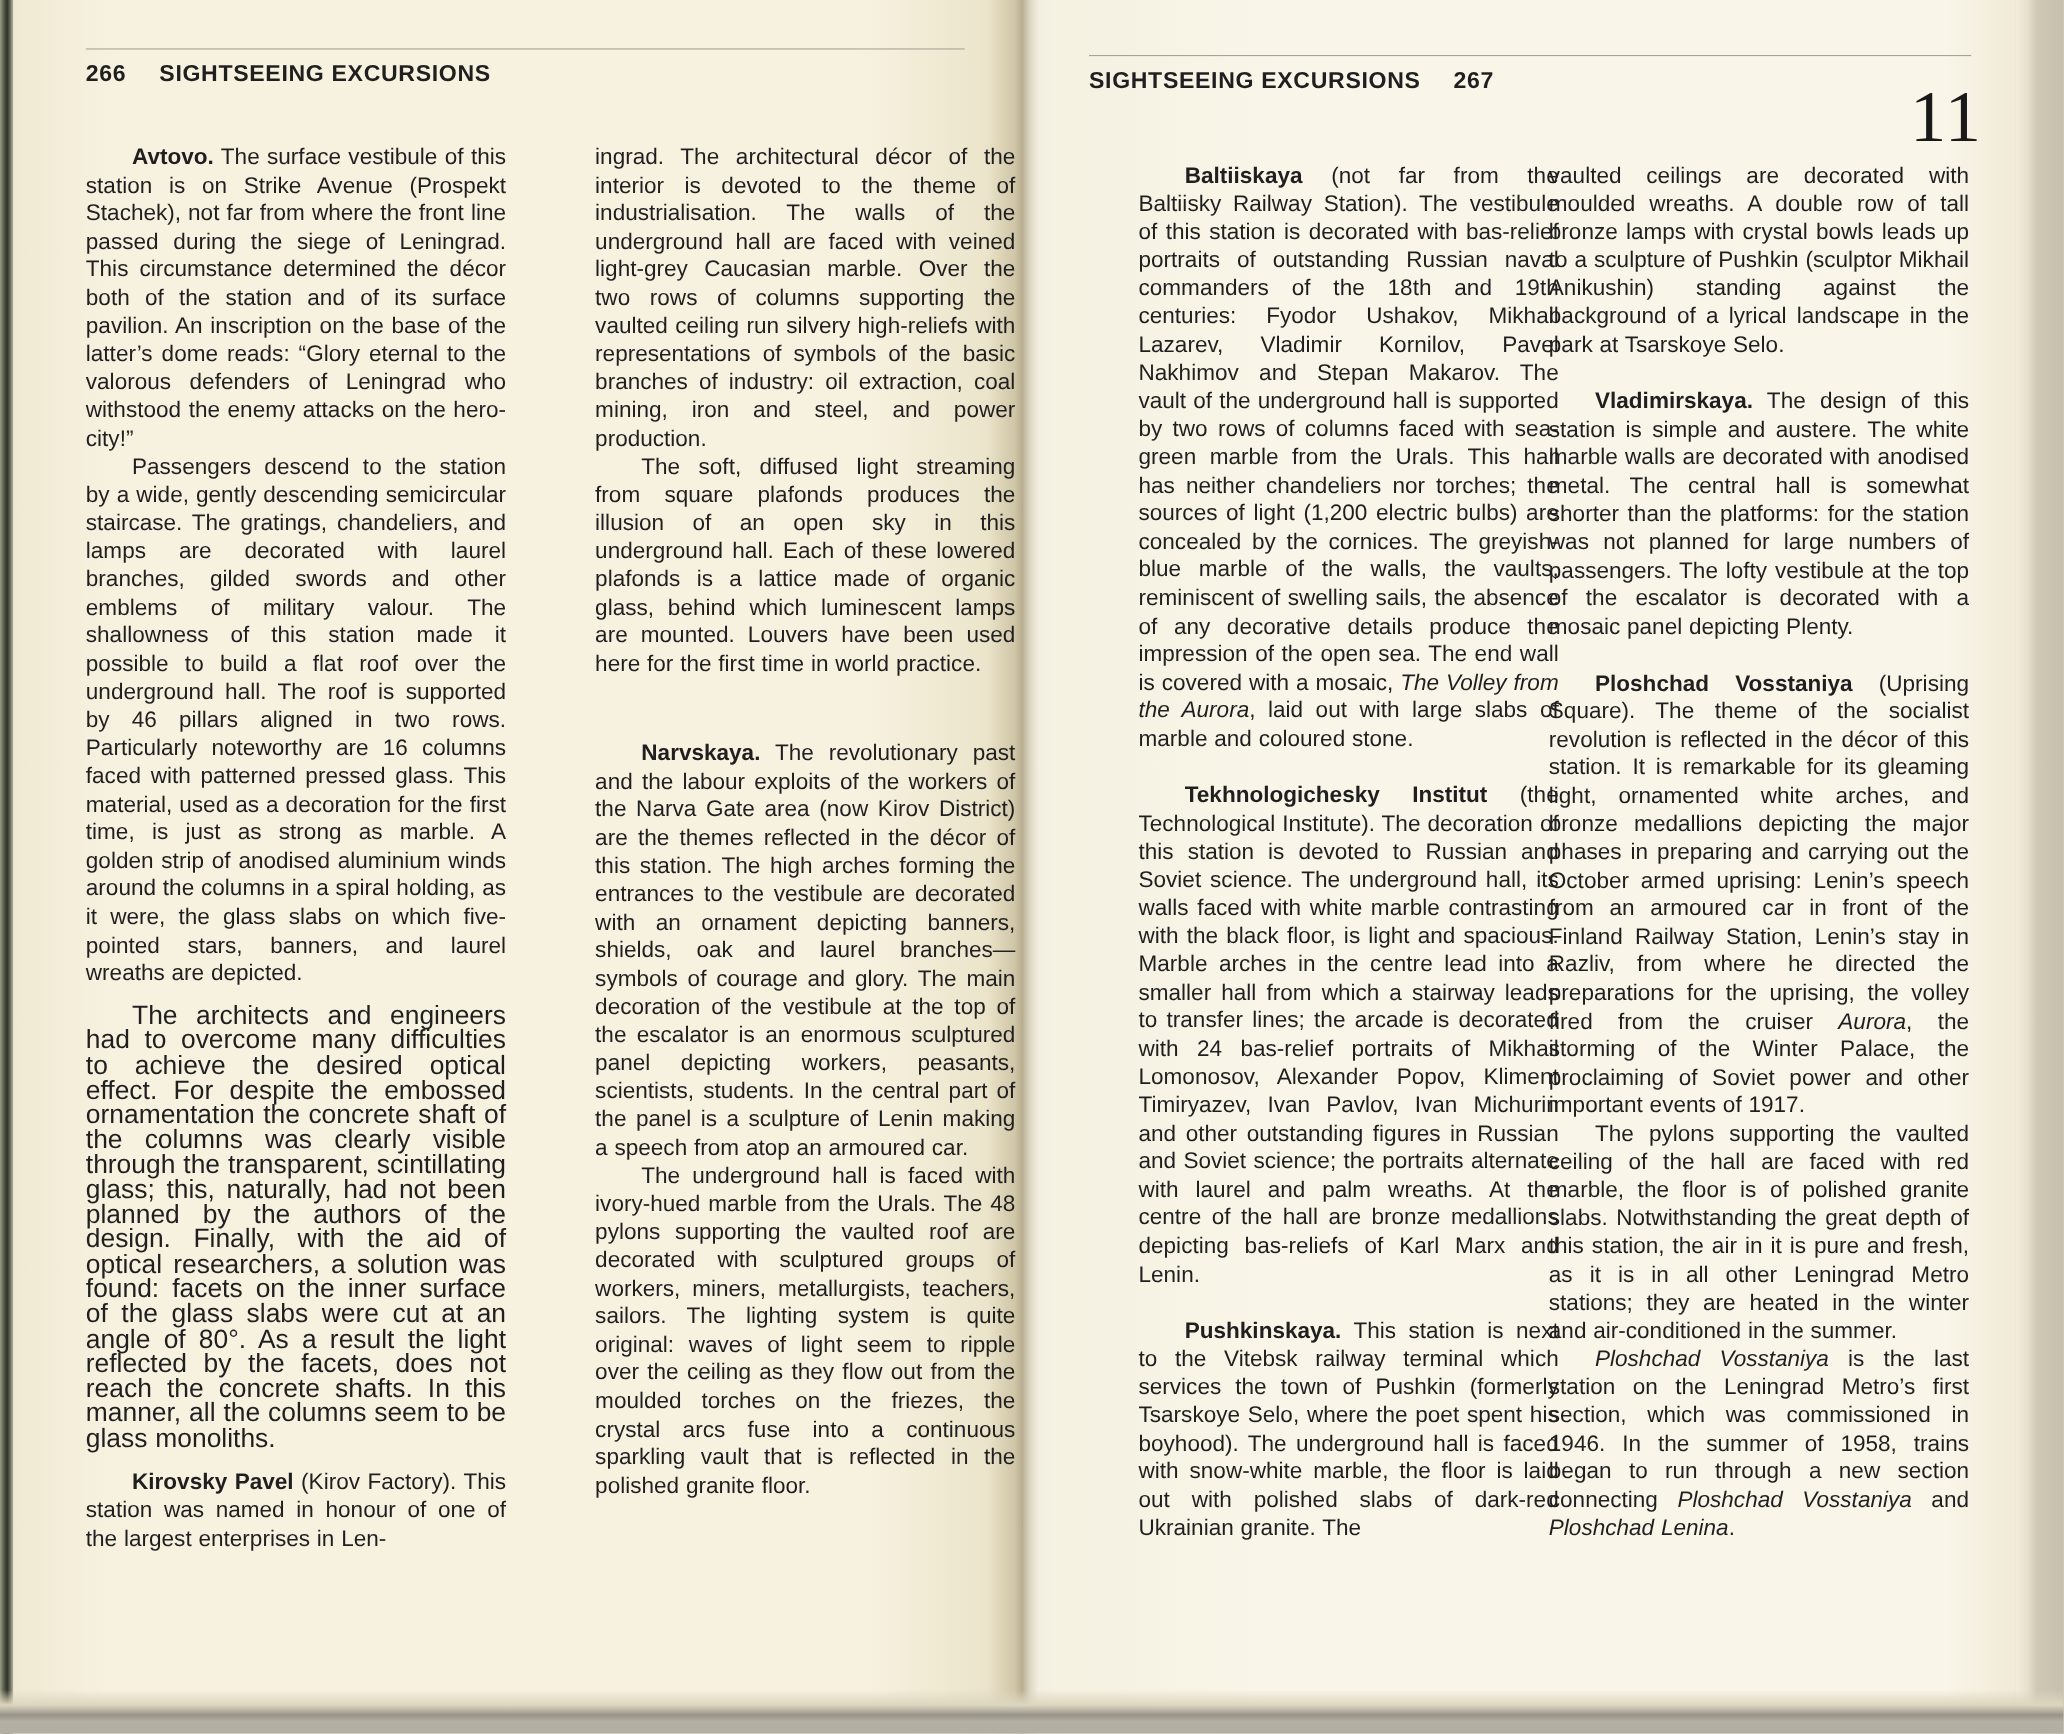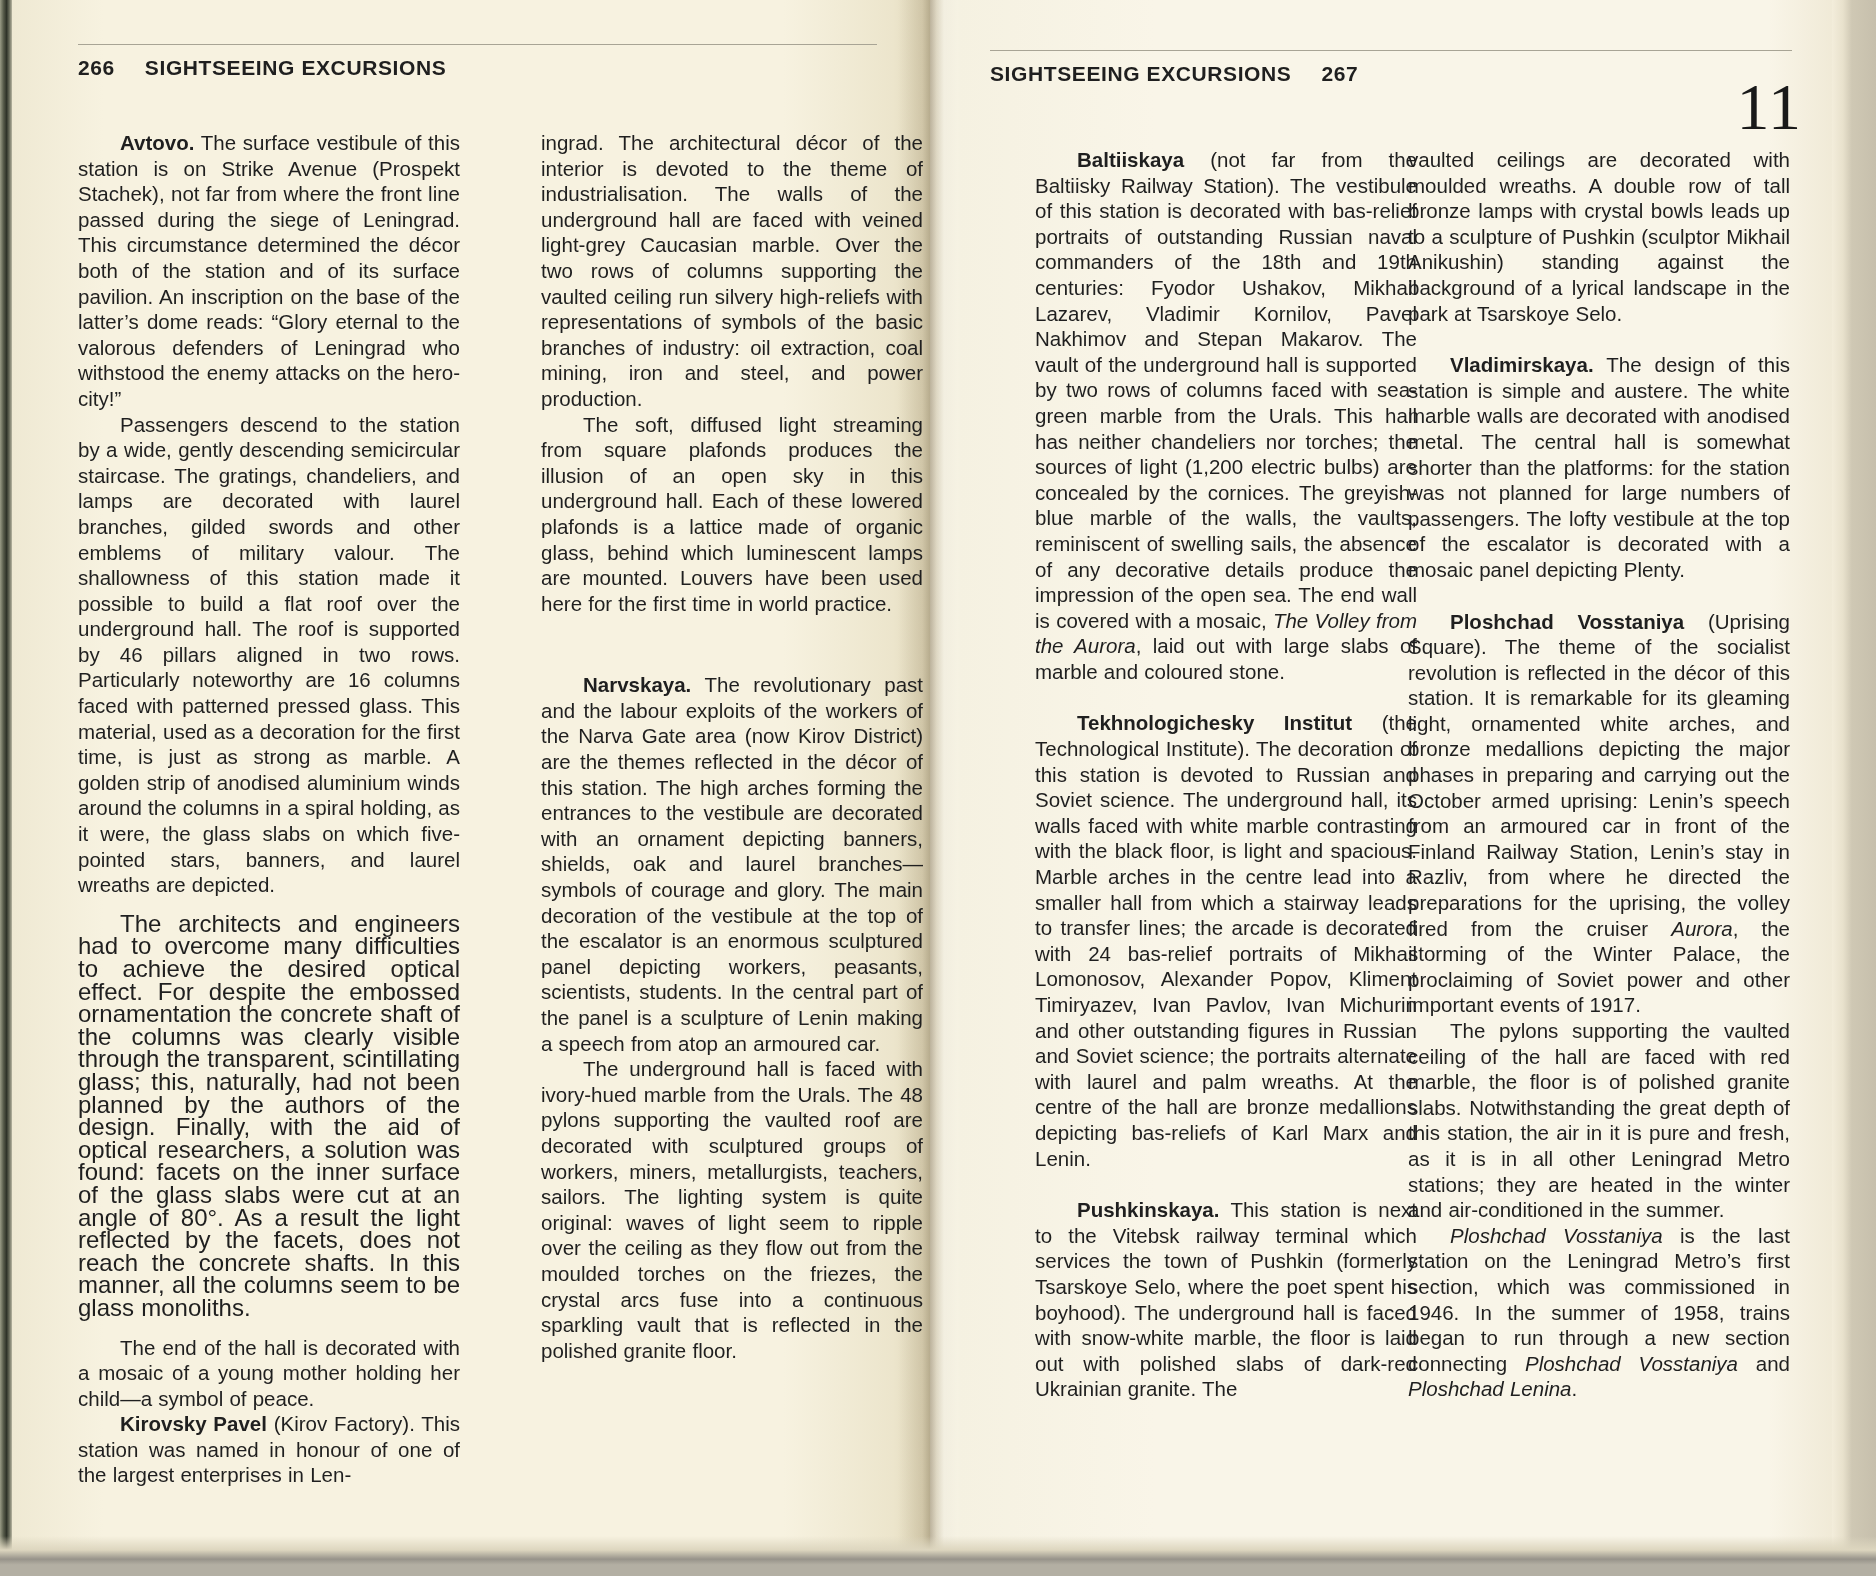--- a/index.html
+++ b/index.html
@@ -88,21 +88,20 @@
 <div class="header header-right">
   <span>SIGHTSEEING EXCURSIONS</span><span class="pgnum-gap-l"></span><span>267</span>
 </div>
 
 <div class="chapter-number">11</div>
 
 <div class="col" id="col1">
     <p class="para"><span class="bold">Avtovo.</span><span> The surface vestibule of this station is on Strike Avenue (Prospekt Stachek), not far from where the front line passed during the siege of Leningrad. This circumstance determined the décor both of the station and of its surface pavilion. An inscription on the base of the latter’s dome reads: “Glory eternal to the valorous defenders of Leningrad who withstood the enemy attacks on the hero-city!”</span></p>
     <p class="para"><span>Passengers descend to the station by a wide, gently descending semicircular staircase. The gratings, chandeliers, and lamps are decorated with laurel branches, gilded swords and other emblems of military valour. The shallowness of this station made it possible to build a flat roof over the underground hall. The roof is supported by 46 pillars aligned in two rows. Particularly noteworthy are 16 columns faced with patterned pressed glass. This material, used as a decoration for the first time, is just as strong as marble. A golden strip of anodised aluminium winds around the columns in a spiral holding, as it were, the glass slabs on which five-pointed stars, banners, and laurel wreaths are depicted.</span></p>
     <p class="para small"><span>The architects and engineers had to overcome many difficulties to achieve the desired optical effect. For despite the embossed ornamentation the concrete shaft of the columns was clearly visible through the transparent, scintillating glass; this, naturally, had not been planned by the authors of the design. Finally, with the aid of optical researchers, a solution was found: facets on the inner surface of the glass slabs were cut at an angle of 80°. As a result the light reflected by the facets, does not reach the concrete shafts. In this manner, all the columns seem to be glass monoliths.</span></p>
-    <p class="para"><span>The end of the hall is decorated with a mosaic of a young mother holding her child—a symbol of peace.</span></p>
     <p class="para"><span class="bold">Kirovsky Pavel</span><span> (Kirov Factory). This station was named in honour of one of the largest enterprises in Len-</span></p>
   </div>
 <div class="col" id="col2">
     <p class="para noindent"><span>ingrad. The architectural décor of the interior is devoted to the theme of industrialisation. The walls of the underground hall are faced with veined light-grey Caucasian marble. Over the two rows of columns supporting the vaulted ceiling run silvery high-reliefs with representations of symbols of the basic branches of industry: oil extraction, coal mining, iron and steel, and power production.</span></p>
     <p class="para"><span>The soft, diffused light streaming from square plafonds produces the illusion of an open sky in this underground hall. Each of these lowered plafonds is a lattice made of organic glass, behind which luminescent lamps are mounted. Louvers have been used here for the first time in world practice.</span></p>
     <p class="para gap-large"><span class="bold">Narvskaya.</span><span> The revolutionary past and the labour exploits of the workers of the Narva Gate area (now Kirov District) are the themes reflected in the décor of this station. The high arches forming the entrances to the vestibule are decorated with an ornament depicting banners, shields, oak and laurel branches—symbols of courage and glory. The main decoration of the vestibule at the top of the escalator is an enormous sculptured panel depicting workers, peasants, scientists, students. In the central part of the panel is a sculpture of Lenin making a speech from atop an armoured car.</span></p>
     <p class="para"><span>The underground hall is faced with ivory-hued marble from the Urals. The 48 pylons supporting the vaulted roof are decorated with sculptured groups of workers, miners, metallurgists, teachers, sailors. The lighting system is quite original: waves of light seem to ripple over the ceiling as they flow out from the moulded torches on the friezes, the crystal arcs fuse into a continuous sparkling vault that is reflected in the polished granite floor.</span></p>
   </div>
 <div class="col" id="col3">
     <p class="para"><span class="bold">Baltiiskaya</span><span> (not far from the Baltiisky Railway Station). The vestibule of this station is decorated with bas-relief portraits of outstanding Russian naval commanders of the 18th and 19th centuries: Fyodor Ushakov, Mikhail Lazarev, Vladimir Kornilov, Pavel Nakhimov and Stepan Makarov. The vault of the underground hall is supported by two rows of columns faced with sea-green marble from the Urals. This hall has neither chandeliers nor torches; the sources of light (1,200 electric bulbs) are concealed by the cornices. The greyish-blue marble of the walls, the vaults, reminiscent of swelling sails, the absence of any decorative details produce the impression of the open sea. The end wall is covered with a mosaic, </span><span class="italic">The Volley from the Aurora</span><span>, laid out with large slabs of marble and coloured stone.</span></p>

